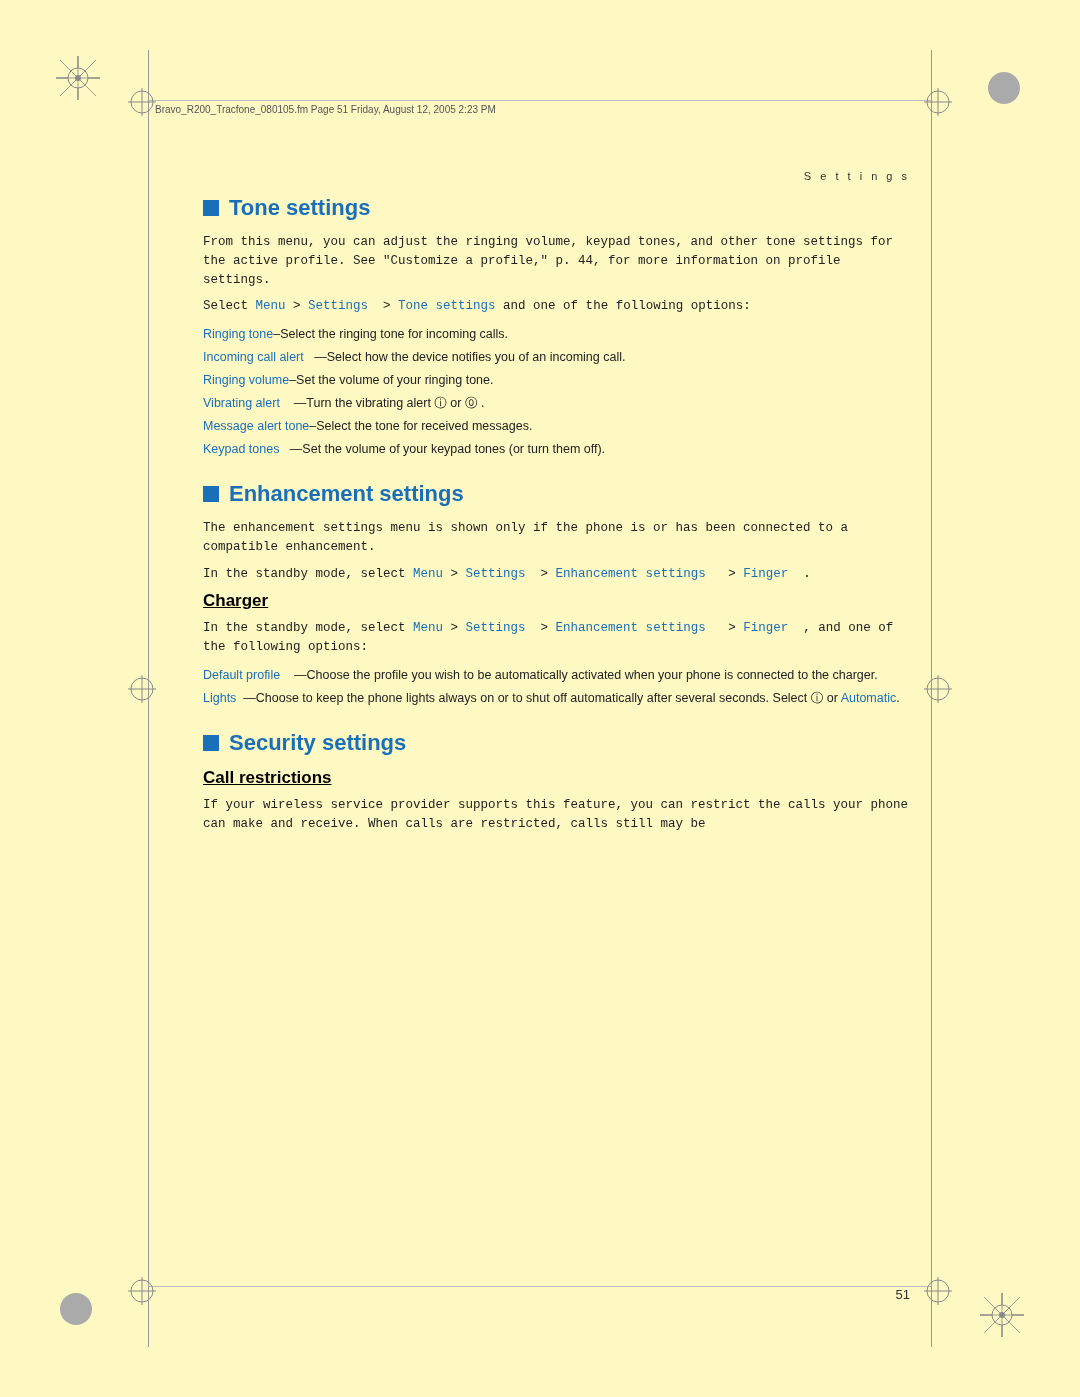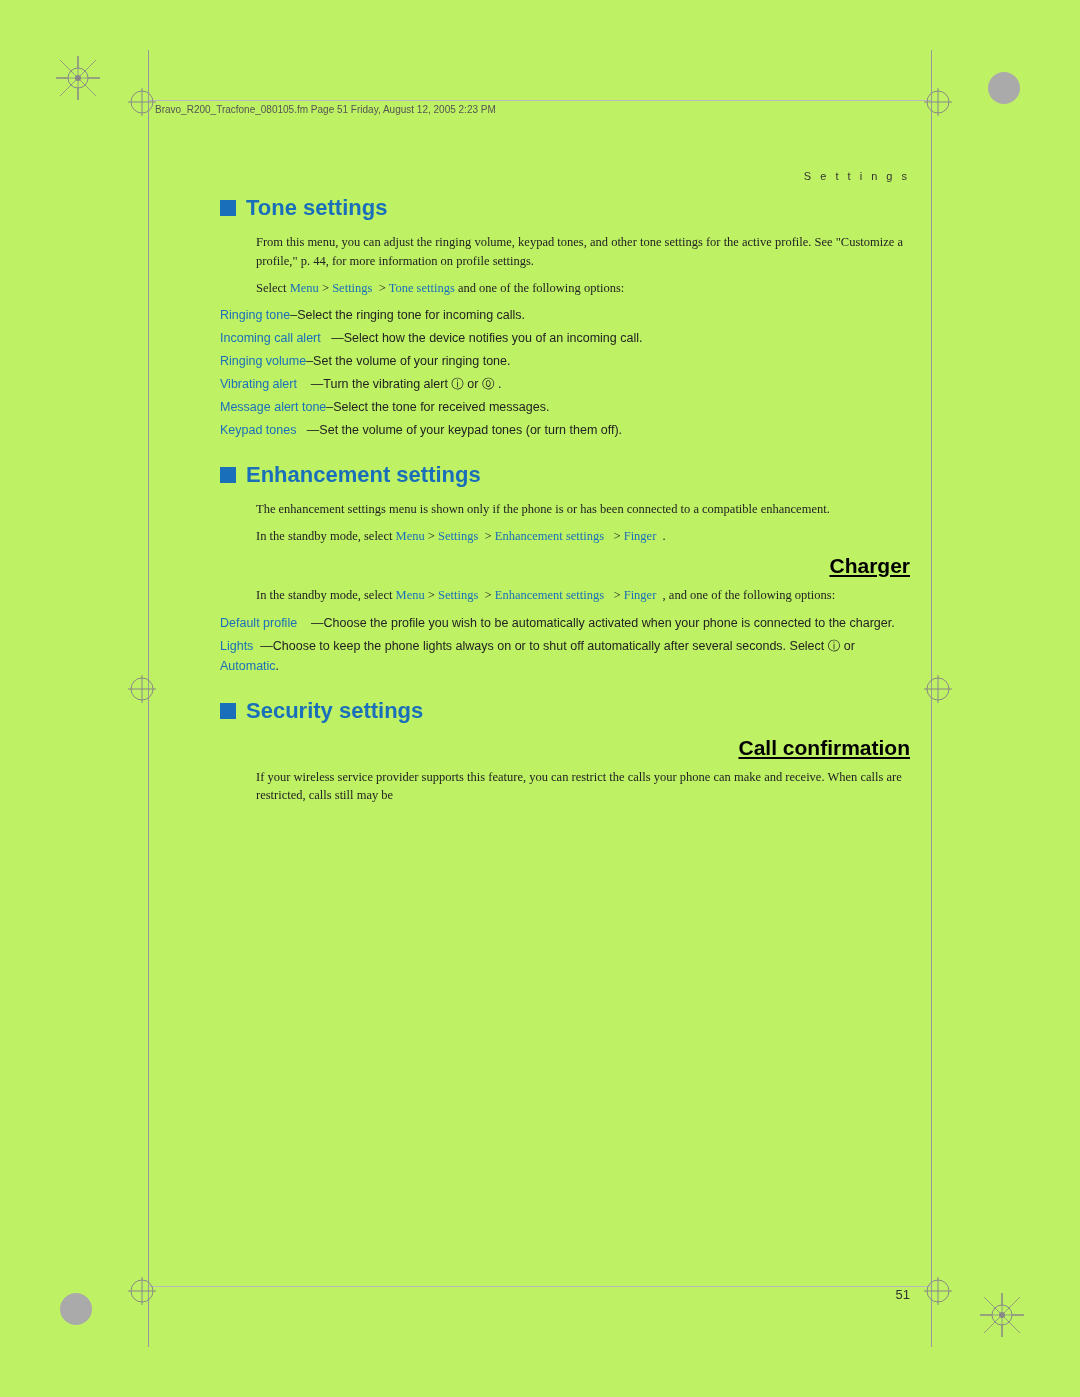--- a/index.html
+++ b/index.html
@@ -9,21 +9,21 @@
       display: flex;
       justify-content: center;
       align-items: flex-start;
       min-height: 100vh;
       font-family: 'Times New Roman', Times, serif;
     }
 
     .page {
       width: 1080px;
       min-height: 1397px;
-      background: #bef264;
+      background: #fef9c3;
       position: relative;
       padding: 0;
     }
 
     
     .side-line-left {
       position: absolute;
       left: 148px;
       top: 50px;
       bottom: 50px;
@@ -68,21 +68,21 @@
       font-size: 11px;
       letter-spacing: 3px;
       color: #333;
       font-family: Arial, sans-serif;
     }
 
     
     .content {
       position: absolute;
       top: 195px;
-      left: 220px;
+      left: 203px;
       right: 170px;
     }
 
     
     .section-heading {
       display: flex;
       align-items: center;
       margin-bottom: 12px;
     }
 
@@ -96,37 +96,35 @@
 
     .section-heading h2 {
       font-size: 22px;
       font-weight: bold;
       color: #1a6fba;
       font-family: Arial, sans-serif;
     }
 
     
     .subsection-heading {
-      font-size: 21px;
+      font-size: 17px;
       font-weight: bold;
       color: #000;
       text-decoration: underline;
       margin-bottom: 8px;
       font-family: Arial, sans-serif;
-      text-align: right;
     }
 
     
     .body-text {
       font-size: 12.5px;
       color: #222;
       line-height: 1.5;
       margin-bottom: 8px;
-      font-family: Liberation Serif, serif;
-      margin-left: 36px;
+      font-family: Liberation Mono, monospace;
     }
 
     .body-text a, .link-text {
       color: #1a6fba;
       text-decoration: none;
     }
 
     
     .item-line {
       font-size: 12.5px;
@@ -393,21 +391,21 @@
       </div>
     </div>
 
     <div class="section-gap">
       <div class="section-heading">
         <div class="blue-square"></div>
         <h2>Security settings</h2>
       </div>
 
       <div class="section-gap-sm">
-        <div class="subsection-heading">Call confirmation</div>
+        <div class="subsection-heading">Call restrictions</div>
 
 
         <p class="body-text">
           If your wireless service provider supports this feature, you can restrict the calls your phone can make and receive. When calls are restricted, calls still may be
         </p>
       </div>
     </div>
 
   </div>
 

